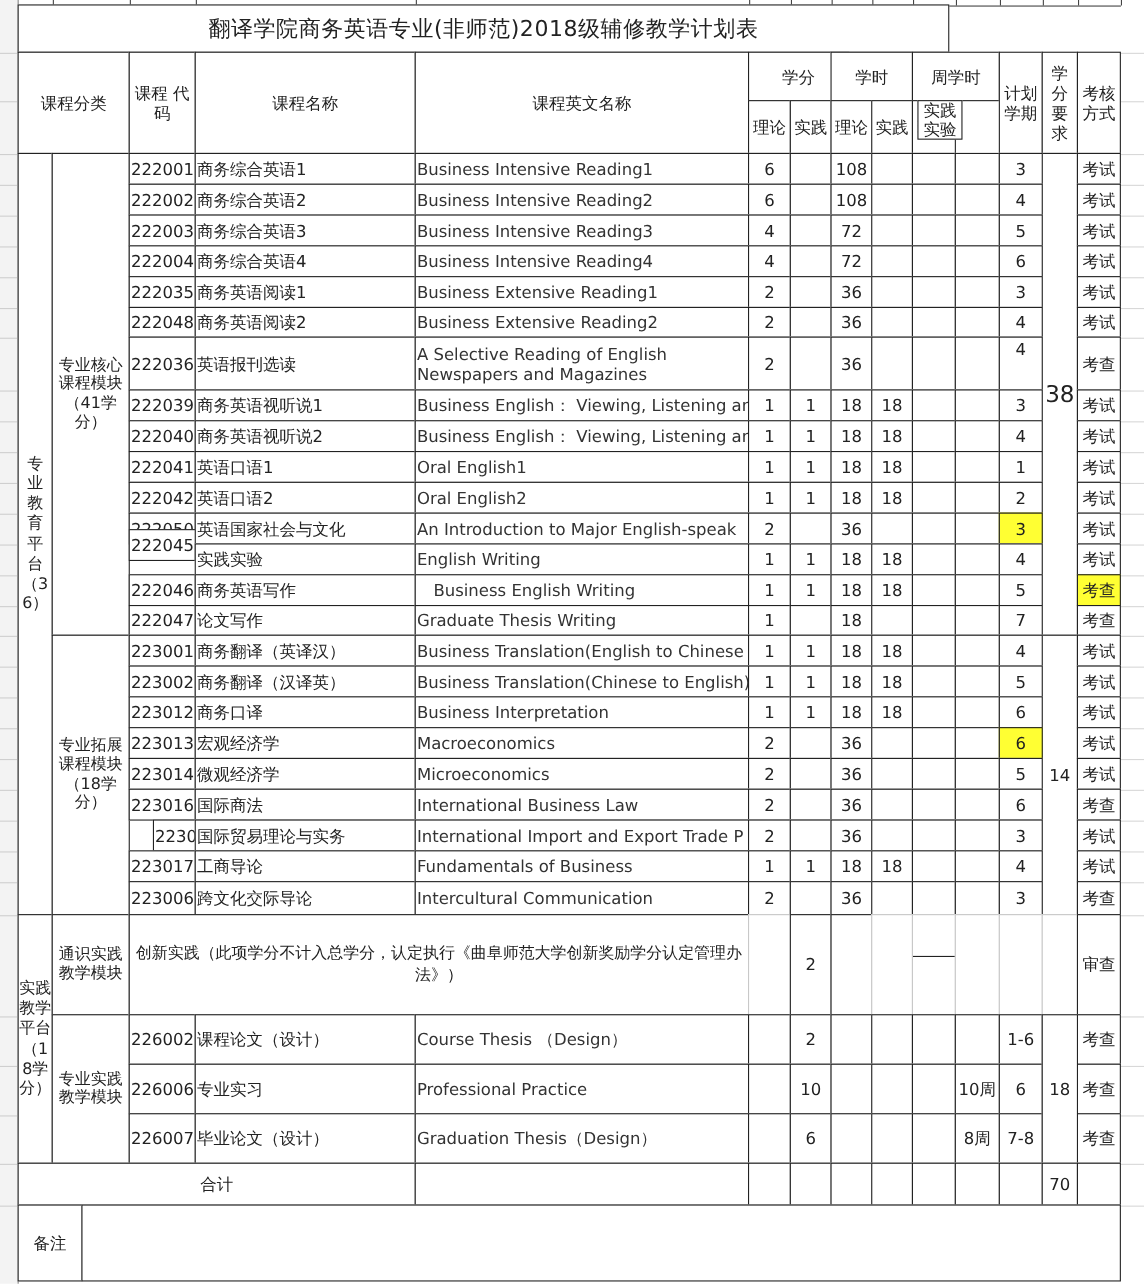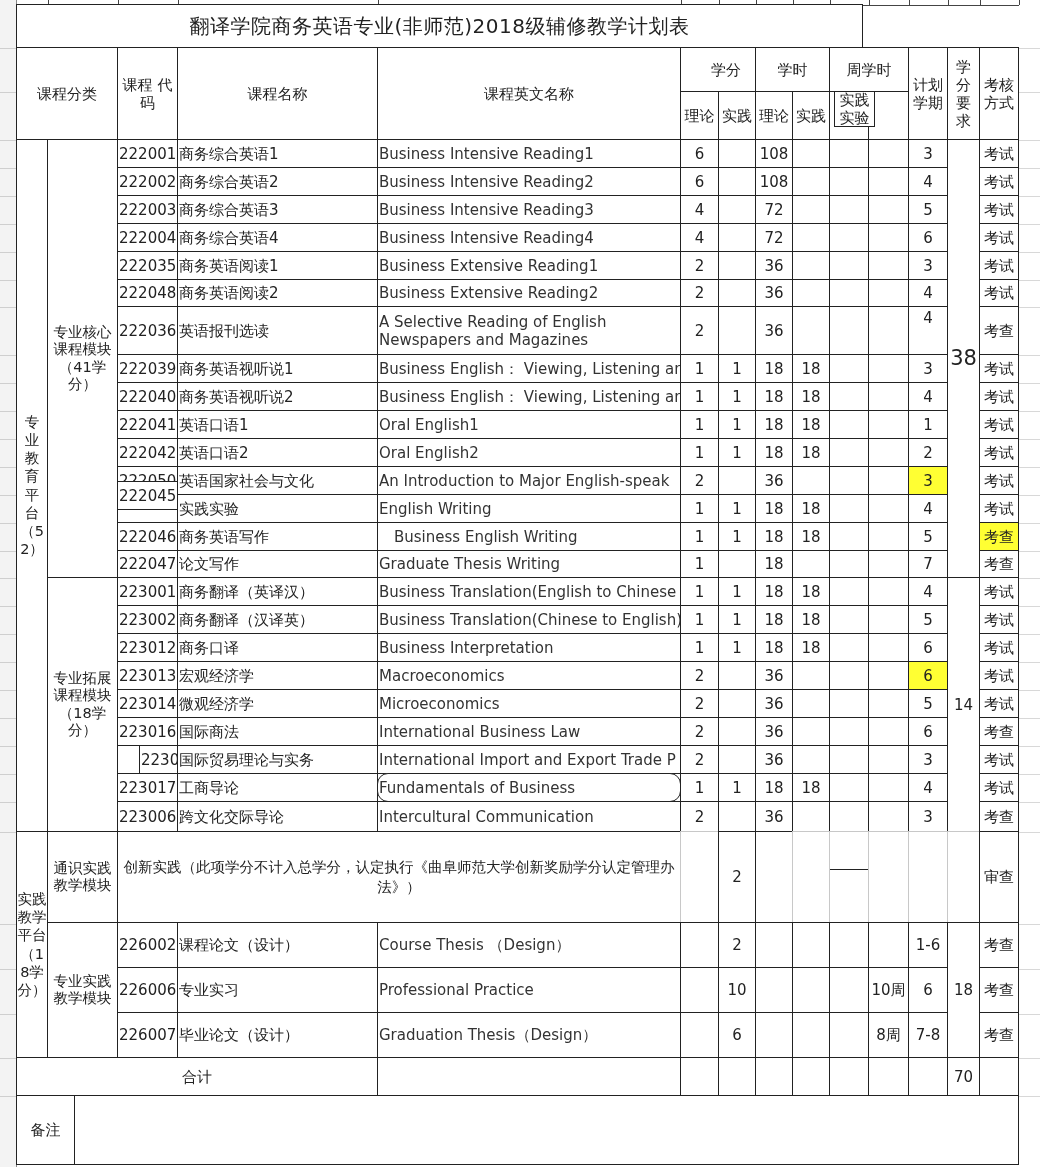--- a/index.html
+++ b/index.html
@@ -126,21 +126,21 @@
   <div class="c" style="left:681px;top:92px;width:39px;height:49px;">理论</div>
   <div class="c" style="left:719px;top:92px;width:38px;height:49px;">实践</div>
   <div class="c" style="left:756px;top:92px;width:38px;height:49px;">理论</div>
   <div class="c" style="left:793px;top:92px;width:38px;height:49px;">实践</div>
   <div class="c" style="left:830px;top:92px;width:40px;height:49px;">理论</div>
   <div class="c wrap" style="left:835px;top:92px;width:41px;height:36px;padding:0 4px;">实践实验</div>
   <div class="c wrap" style="left:909px;top:48px;width:40px;height:93px;padding:0 4px;">计划学期</div>
   <div class="c wrap" style="left:948px;top:48px;width:33px;height:93px;padding:0 8px;">学分要求</div>
   <div class="c wrap" style="left:980px;top:48px;width:40px;height:93px;padding:0 4px;">考核方式</div>
 
-  <div class="c vert" style="left:17px;top:140px;width:32px;height:693px;font-size:14.5px;padding:0 7px;">专业教育平台（52）</div>
+  <div class="c vert" style="left:17px;top:140px;width:32px;height:693px;font-size:14.5px;padding:0 7px;">专业教育平台（36）</div>
   <div class="c wrap" style="left:48px;top:140px;width:71px;height:439px;padding:0 2px;font-size:14.5px;">专业核心课程模块（41学分）</div>
   <div class="c wrap" style="left:48px;top:578px;width:71px;height:255px;padding:0 2px;font-size:14.5px;">专业拓展课程模块（18学分）</div>
 
   <div class="c vert" style="left:17px;top:832px;width:32px;height:227px;font-size:14.5px;padding:0 7px;">实践教学平台（18学分）</div>
   <div class="c wrap" style="left:48px;top:832px;width:71px;height:92px;padding:0 2px;font-size:14.5px;">通识实践教学模块</div>
   <div class="c wrap" style="left:48px;top:923px;width:71px;height:136px;padding:0 2px;font-size:14.5px;">专业实践教学模块</div>
 
   <div class="c" style="left:948px;top:140px;width:33px;height:439px;font-size:21px;">38</div>
   <div class="c" style="left:948px;top:578px;width:33px;height:255px;">14</div>
 
@@ -427,21 +427,21 @@
         <div class="c " style="left: 756px; top: 746px; width: 38px; height: 29px;">36</div>
         <div class="c " style="left: 793px; top: 746px; width: 38px; height: 29px;"></div>
         <div class="c " style="left: 830px; top: 746px; width: 40px; height: 29px;"></div>
         <div class="c " style="left: 869px; top: 746px; width: 41px; height: 29px;"></div>
         <div class="c " style="left: 909px; top: 746px; width: 40px; height: 29px;">3</div>
         <div class="c " style="left: 980px; top: 746px; width: 40px; height: 29px;">考试</div>
       </div>
       <div>
         <div class="c left" style="left: 118px; top: 774px; width: 61px; height: 29px; font-size: 15px;">223017</div>
         <div class="c left" style="left: 178px; top: 774px; width: 201px; height: 29px;">工商导论</div>
-        <div class="c left en" style="left: 378px; top: 774px; width: 304px; height: 29px; border-radius: 11px;">Fundamentals of Business</div>
+        <div class="c left en" style="left: 378px; top: 774px; width: 304px; height: 29px;">Fundamentals of Business</div>
         <div class="c " style="left: 681px; top: 774px; width: 39px; height: 29px;">1</div>
         <div class="c " style="left: 719px; top: 774px; width: 38px; height: 29px;">1</div>
         <div class="c " style="left: 756px; top: 774px; width: 38px; height: 29px;">18</div>
         <div class="c " style="left: 793px; top: 774px; width: 38px; height: 29px;">18</div>
         <div class="c " style="left: 830px; top: 774px; width: 40px; height: 29px;"></div>
         <div class="c " style="left: 869px; top: 774px; width: 41px; height: 29px;"></div>
         <div class="c " style="left: 909px; top: 774px; width: 40px; height: 29px;">4</div>
         <div class="c " style="left: 980px; top: 774px; width: 40px; height: 29px;">考试</div>
       </div>
       <div>

